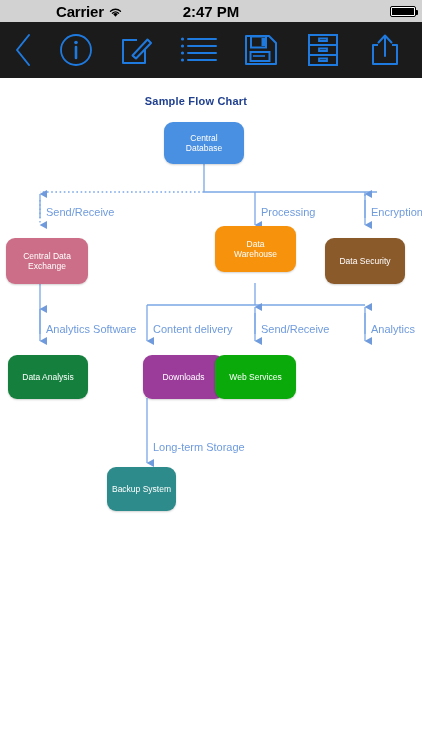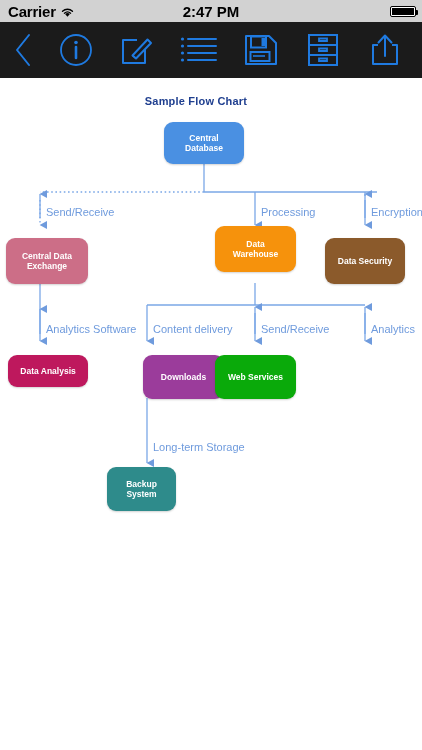--- a/index.html
+++ b/index.html
@@ -13,21 +13,21 @@
   #app { position:relative; width:422px; height:750px; overflow:hidden; }
 
   
   .statusbar{
     position:absolute; left:0; top:0; width:422px; height:22px;
     background:#d2d2d2;
     display:flex; align-items:center;
     font-size:15px; font-weight:bold; color:#000;
   }
   .sb-left{ position:absolute; left:8px; display:flex; align-items:baseline; gap:4px; }
-  .sb-carrier{ font-size:15px; font-weight:bold; letter-spacing:-0.2px;}
+  .sb-carrier{ font-size:15px; font-weight:bold; letter-spacing:-0.2px;margin-left:48px;}
   .wifi-ic{ display:inline-block; width:15px; height:12px; position:relative; top:1px;}
   .sb-center{ position:absolute; left:0; width:422px; text-align:center; font-size:15px; font-weight:bold;}
   .sb-right{ position:absolute; right:6px; display:flex; align-items:center; }
   .batt{ width:26px; height:11px; border:1px solid #000; border-radius:2px; position:relative; background:#fff;}
   .batt i{ position:absolute; left:1px; top:1px; bottom:1px; width:22px; background:#000; display:block;}
   .batt:after{ content:""; position:absolute; right:-3px; top:3px; width:2px; height:5px; background:#000; border-radius:0 1px 1px 0;}
 
   
   .toolbar{
     position:absolute; left:0; top:22px; width:422px; height:56px;
@@ -58,21 +58,20 @@
   }
   svg.edges{ position:absolute; left:0; top:0; width:422px; height:672px; }
 
   .node{
     position:absolute; border-radius:9px;
     display:flex; align-items:center; justify-content:center; text-align:center;
     color:#ffffff; font-size:8.5px; line-height:10px;
     padding:1px 4px;
     box-shadow:0 1px 2px rgba(0,0,0,0.18);
     cursor:pointer;
-    font-weight:bold;
   }
   .node span{ display:block; }
   .elabel{
     position:absolute; font-size:11px; color:#6f9bdd; white-space:nowrap;
   }
 </style>
 </head>
 <body>
 
 <div id="app">
@@ -249,21 +248,21 @@
       <div>
         <span>Data</span>
         <span>Warehouse</span>
       </div>
     </div>
 
     <div class="node" style="left:325px; top:160px; width:80px; height:46px; background:#8b5a2b;">
       <span>Data Security</span>
     </div>
 
-    <div class="node" style="left:8px;   top:277px; width:80px; height:32px; background:#be185d;">
+    <div class="node" style="left:8px;   top:277px; width:80px; height:44px; background:#15803d;">
       <span>Data Analysis</span>
     </div>
 
     <div class="node" style="left:107px; top:277px; width:81px; height:44px; background:#9b3c9b;margin-left:36px;">
       <span>Downloads</span>
     </div>
 
     <div class="node" style="left:215px; top:277px; width:81px; height:44px; background:#0aaa0a;">
       <span>Web Services</span>
     </div>

